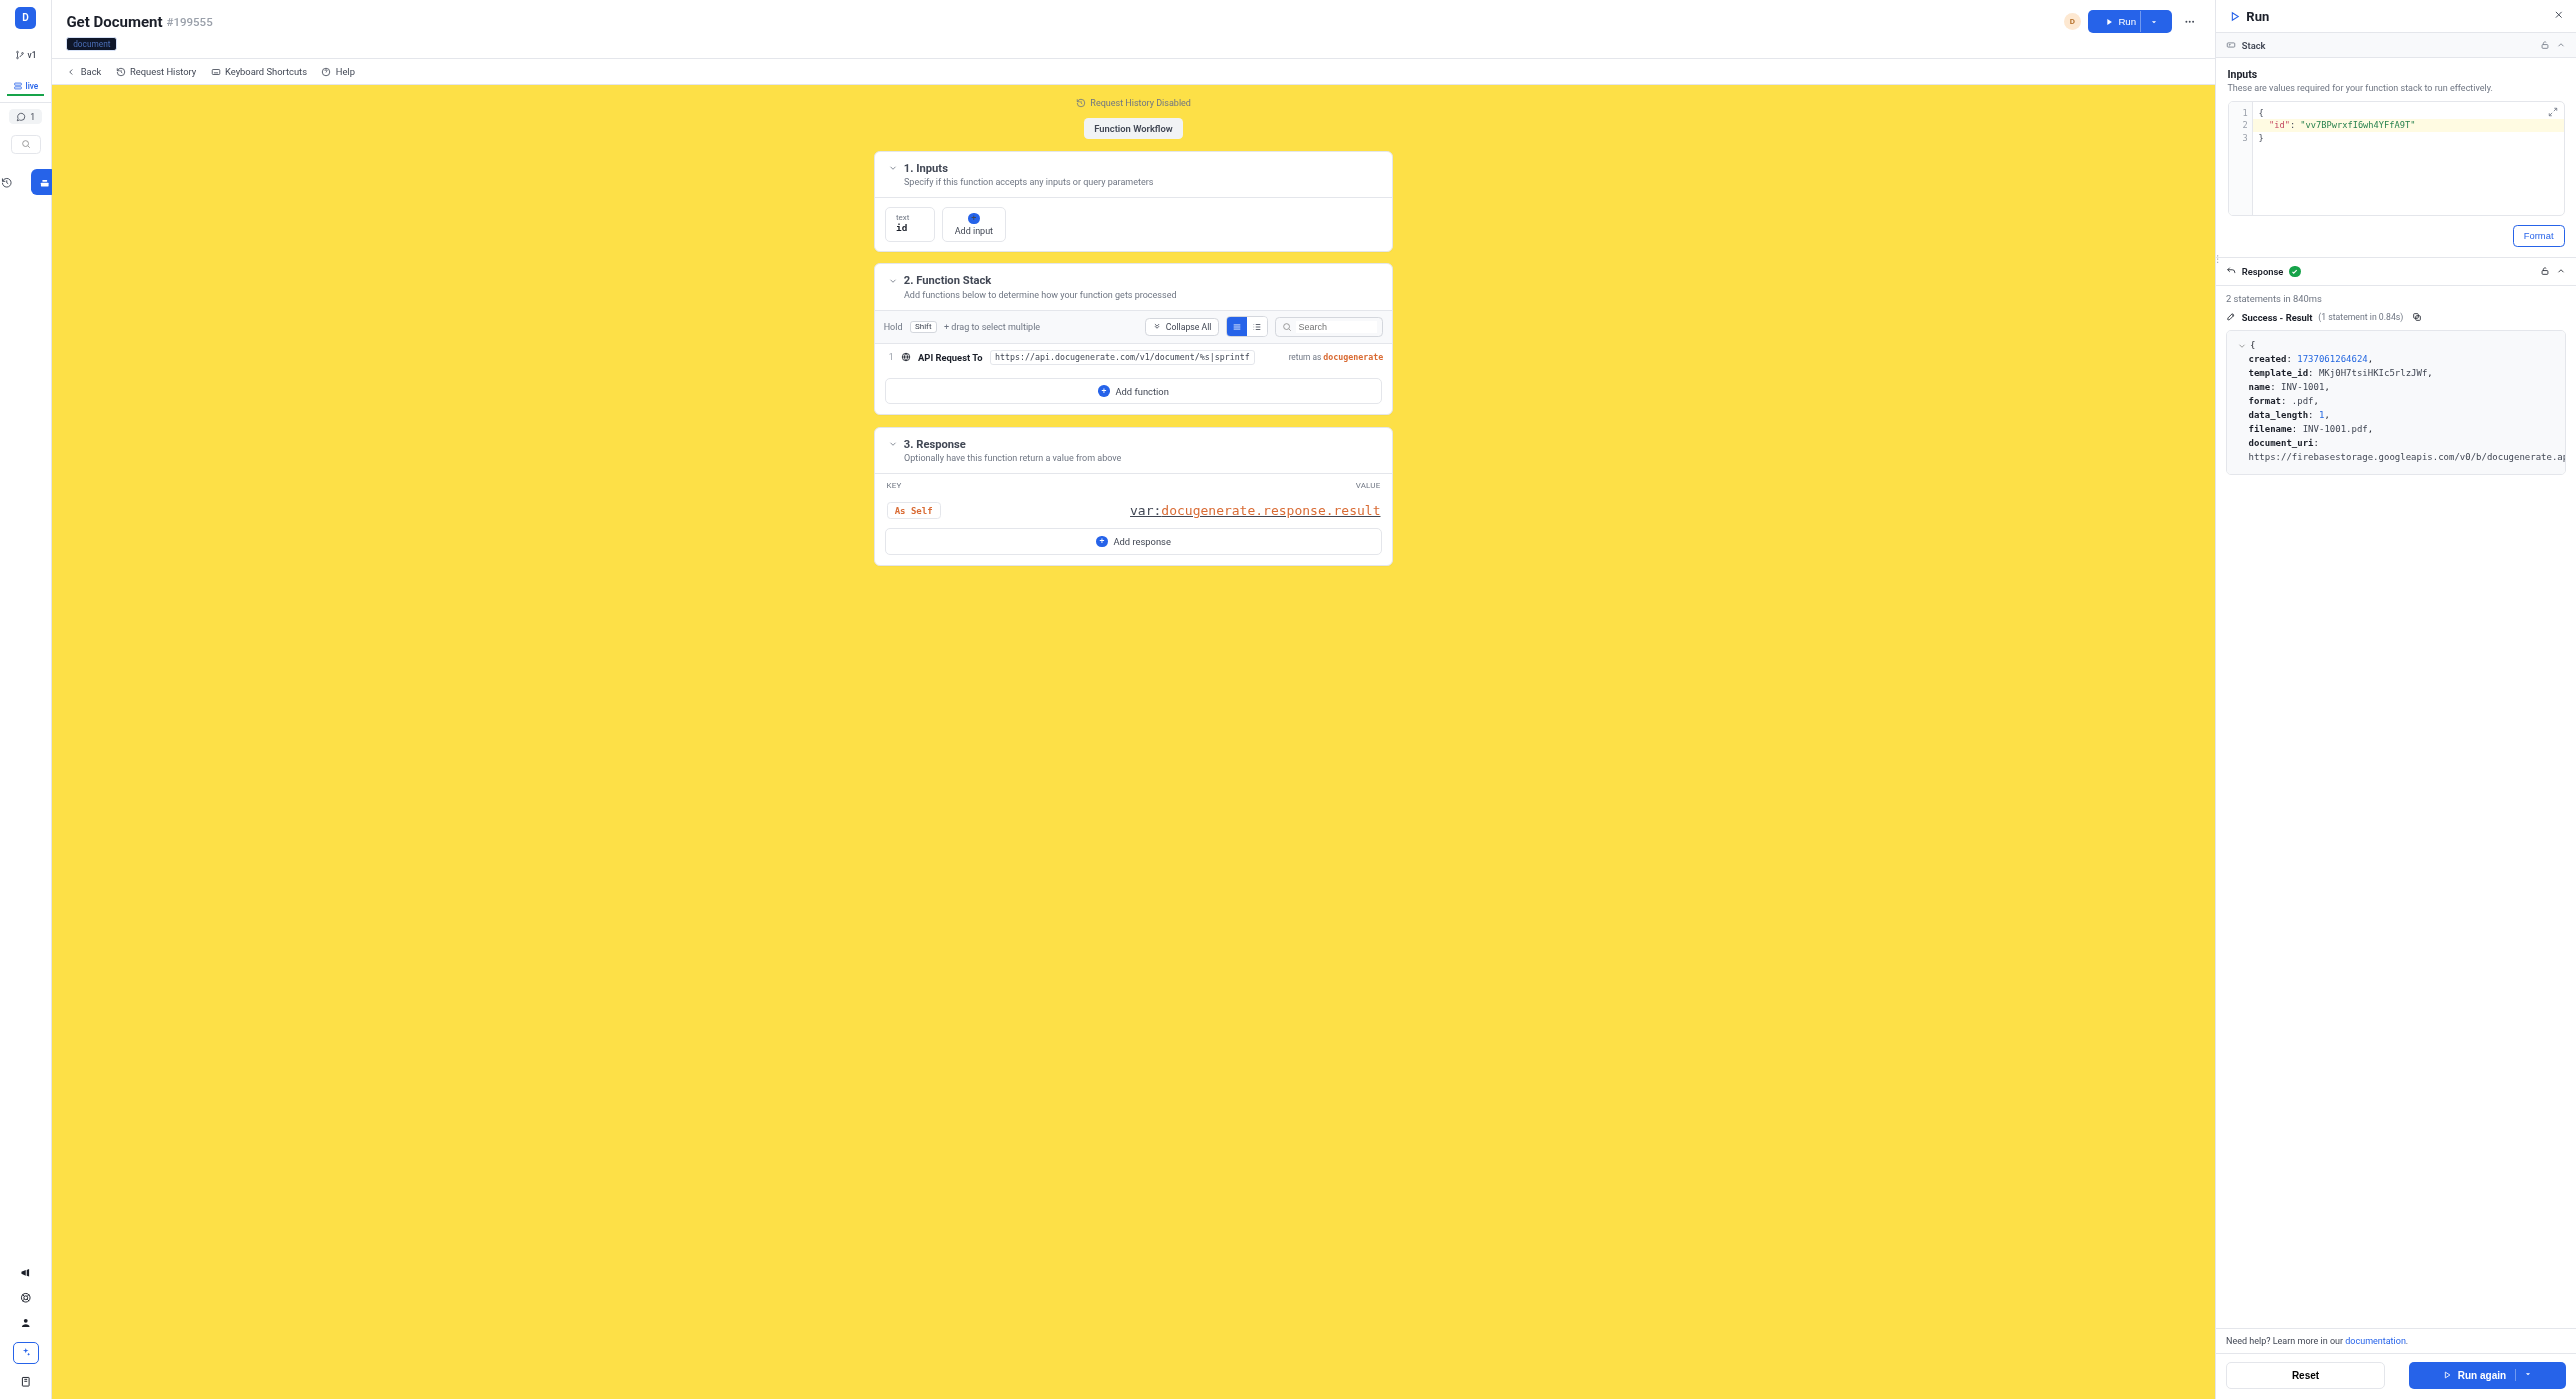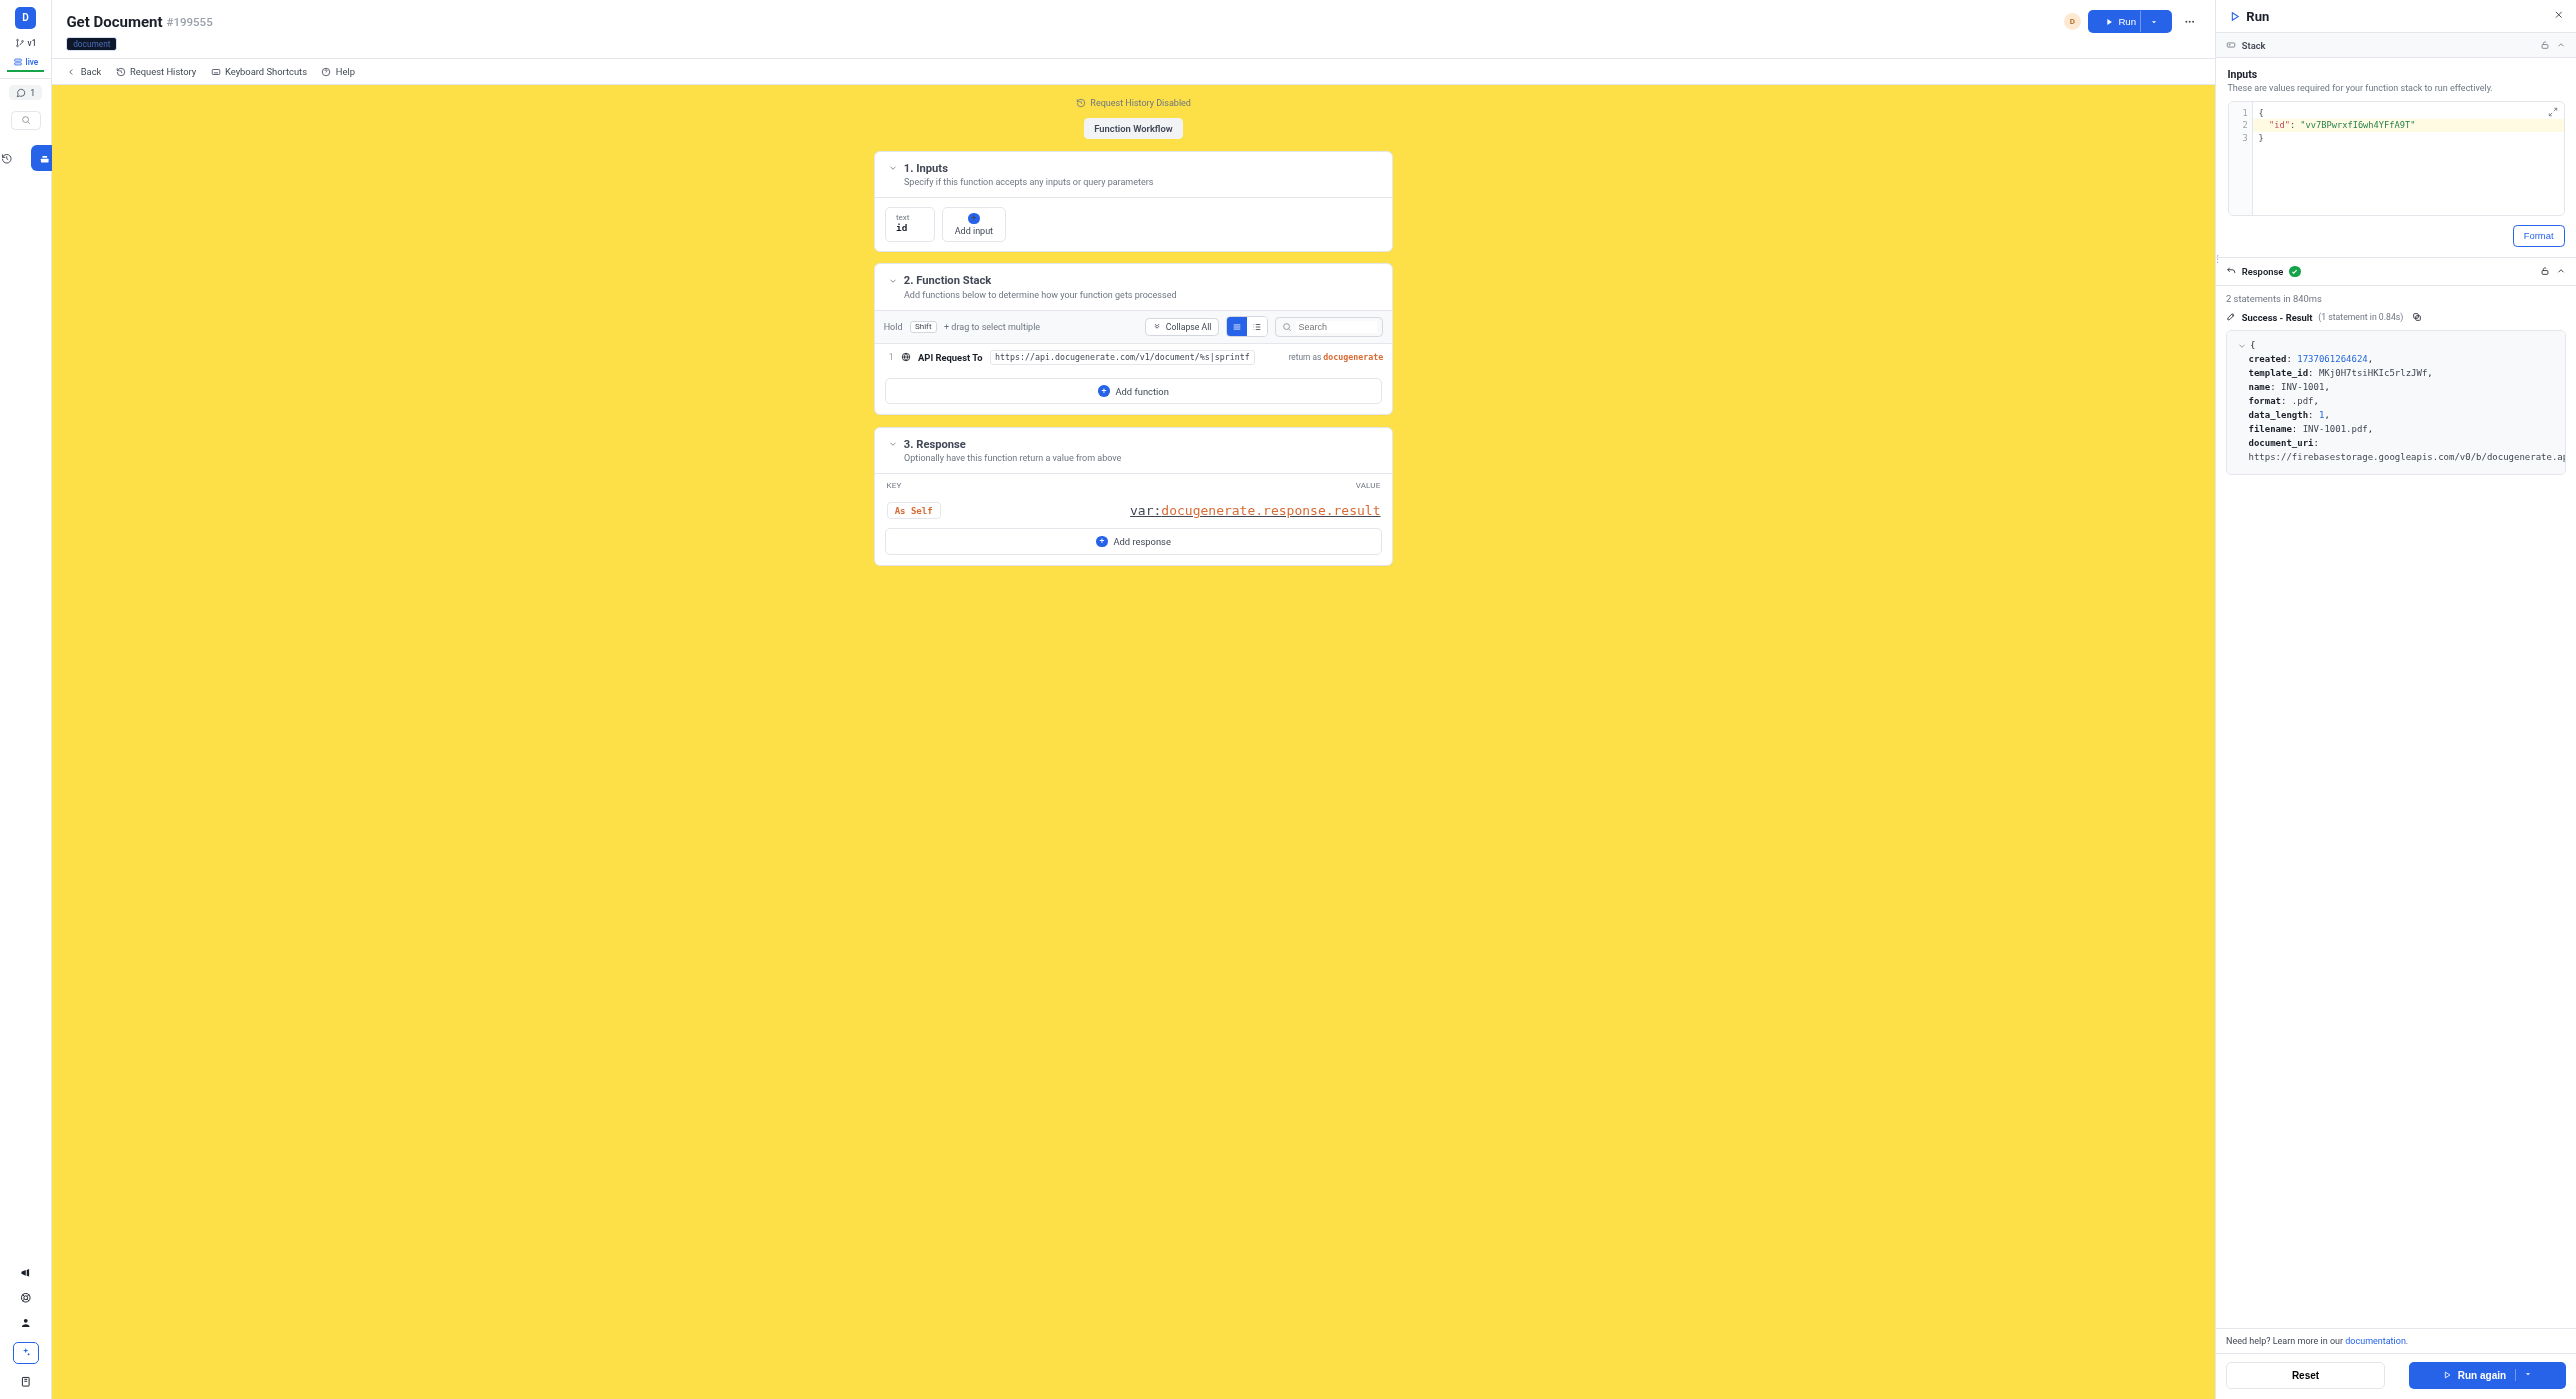--- a/index.html
+++ b/index.html
@@ -34,21 +34,21 @@
   .sidebar {
     width: 52px;
     border-right: 0.7px solid var(--gray-200);
     display: flex;
     flex-direction: column;
     align-items: center;
     padding-top: 7.2px;
   }
   .sidebar-top { display: flex; flex-direction: column; align-items: center; gap: 2.2px; width: 100%; padding: 0 7.2px 5.8px; border-bottom: 0.7px solid var(--gray-200); }
   .ws-badge { width: 21.6px; height: 21.6px; border-radius: 5px; background: var(--blue); color:#fff; display:flex; align-items:center; justify-content:center; font-weight:600; font-size:10px; }
-  .mini-pill { font-size: 8.3px; color: var(--gray-700); display:flex; align-items:center; gap:2.9px; margin-top:7px; font-weight:500;}
+  .mini-pill { font-size: 8.3px; color: var(--gray-700); display:flex; align-items:center; gap:2.9px; margin-top:19px; font-weight:500;}
   .mini-pill.live { color: var(--blue); border-bottom: 2.2px solid var(--green); padding-bottom:2.9px; width:100%; justify-content:center;}
   .chat-badge { display:flex; align-items:center; gap:4.3px; background: var(--gray-100); border-radius:4.3px; padding:2.9px 7.2px; margin:5.8px 0; font-size:8.7px; color:var(--gray-700);}
   .search-mini { width:30px; height:19px; border:0.7px solid var(--gray-200); border-radius:4.3px; display:flex; align-items:center; justify-content:center; margin:4.3px 0 10px;}
   .nav-col { display:flex; flex-direction:row; align-items:center; gap:11.5px; margin-top:5.8px; }
   .nav-col .nav-item { width:26px; height:26px; border-radius:5.8px; display:flex; align-items:center; justify-content:center; color:var(--gray-700); cursor:pointer;}
   .nav-col .nav-item.active { background: var(--blue); color:#fff; }
   .fx-badge { width:26px; height:20px; border:0.7px solid var(--blue); border-radius:4.3px; display:flex; align-items:center; justify-content:center; color:var(--blue); font-size:8.7px; font-style:italic; font-family:"Times New Roman",serif; margin-top:-5.8px;}
   .sidebar-bottom { margin-top:auto; margin-bottom:10px; display:flex; flex-direction:column; align-items:center; gap:11.5px;}
   .ai-pill { width:26px; height:21.6px; border:0.7px solid var(--blue); border-radius:5px; display:flex; align-items:center; justify-content:center; color:var(--blue);}
 

